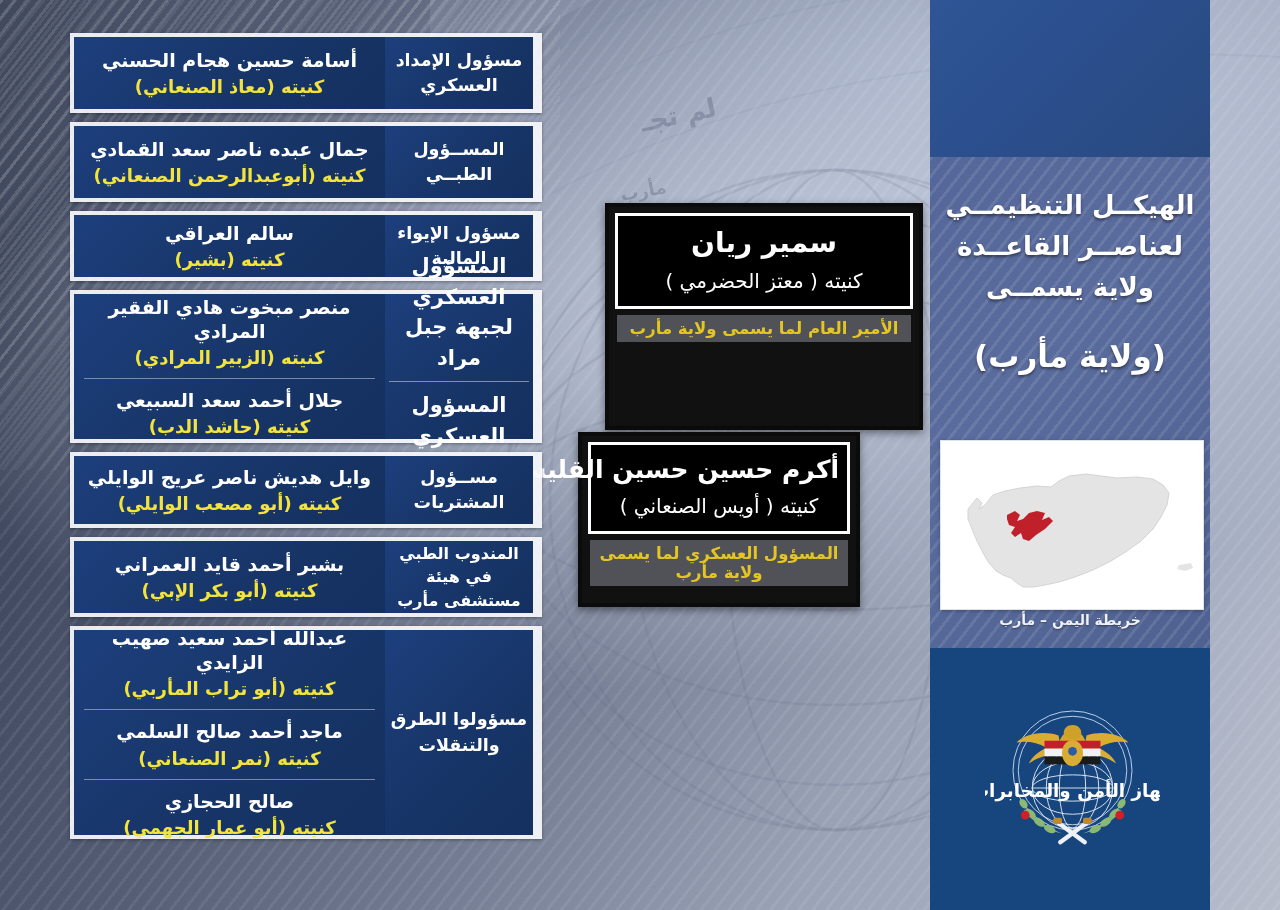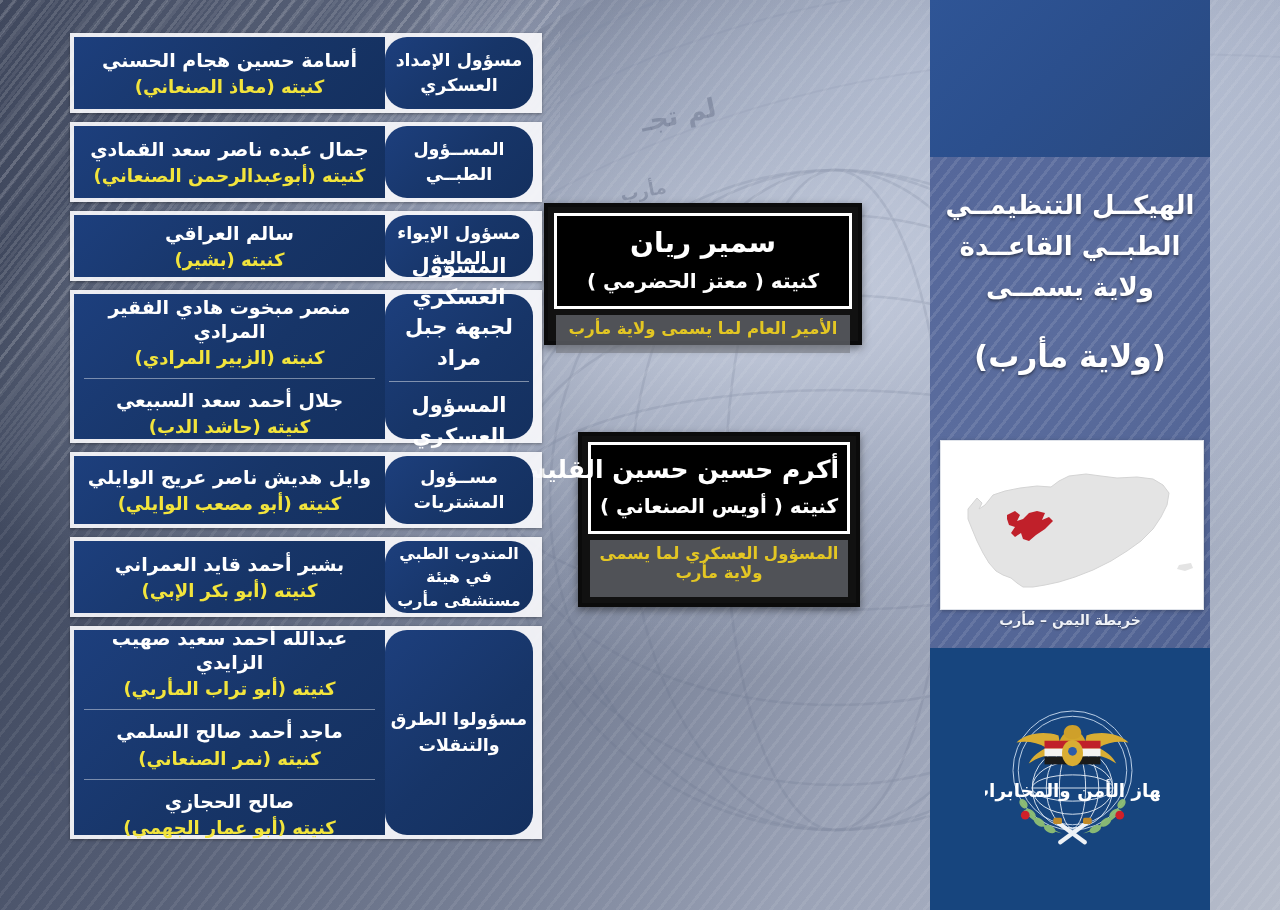--- a/index.html
+++ b/index.html
@@ -98,24 +98,24 @@
   .card .inner{
     margin:6px;background:#000000;border:3px solid #ffffff;
     padding:10px 8px 13px;text-align:center;
   }
   .card .nm{
     color:#ffffff;font-size:28px;font-weight:700;line-height:1.2;
     white-space:nowrap;
   }
   .card .nm.sm{font-size:25px;}
   .card .kn{
-    color:#ffffff;font-size:20px;font-weight:700;margin-top:9px;line-height:1.2;
+    color:#ffffff;font-size:20px;font-weight:400;margin-top:9px;line-height:1.2;
   }
   .card .role{
-    margin:4px 8px 2px;padding:4px 0 15px;
+    margin:4px 8px 2px;padding:4px 0 4px;
     color:#e3c623;font-size:16.5px;font-weight:700;text-align:center;
     background:rgba(120,122,130,.62);
   }
 
   
   #table{position:absolute;left:70px;top:33px;width:472px;}
   .row{
     display:flex;flex-direction:row;
     background:rgba(248,249,252,.92);
     padding:4px;margin-bottom:9px;
@@ -124,21 +124,20 @@
   }
   .cell{
     background:linear-gradient(135deg,#1d3f7d 0%,#173568 55%,#14305f 100%);
     box-sizing:border-box;display:flex;flex-direction:column;
     justify-content:center;
   }
   .cell.role{
     width:148px;margin-right:5px;text-align:center;
     color:#ffffff;font-size:17.5px;font-weight:700;line-height:1.45;
     padding:8px 4px;
-    border-radius:22px;
   }
   .cell.role .seg{padding:2px 0;}
   .cell.role .seg + .seg{
     border-top:1px solid rgba(255,255,255,.45);margin-top:6px;padding-top:8px;
   }
   .cell.names{
     flex:1;text-align:center;padding:9px 10px;
   }
   .person + .person{
     border-top:1px solid rgba(255,255,255,.42);margin-top:9px;padding-top:9px;
@@ -188,21 +187,21 @@
   <div class="bg-arabic-wm" style="left:1040px;top:165px;font-size:22px;transform:rotate(-8deg);">ل</div>
 
   <div class="rp-top"></div>
   <div class="rp-mid">
     <div class="rp-mid-stripes"></div>
   </div>
   <div class="rp-bottom"></div>
 
   <div class="headline">
     <span class="ln">الهيكــل التنظيمــي</span>
-    <span class="ln">الطبــي القاعــدة</span>
+    <span class="ln">لعناصــر القاعــدة</span>
     <span class="ln">ولاية يسمــى</span>
     <span class="ln big">(ولاية مأرب)</span>
   </div>
 
   <div class="mapbox">
     <svg viewBox="0 0 262 168" width="262" height="168">
       <rect x="0" y="0" width="262" height="168" fill="#ffffff"></rect>
       <path d="M27,68 L36,57 L41,62 L38,68 L44,64 L52,54 L64,50 L79,47 L96,45
                L110,46 L118,40 L128,35 L145,33 L160,35 L176,37 L196,36 L212,38
                L222,44 L228,52 L226,64 L220,76 L212,88 L200,100 L186,110 L170,120
@@ -266,21 +265,21 @@
     <g stroke="#eef2f6" stroke-width="5" stroke-linecap="round">
       <line x1="84" y1="152" x2="114" y2="174"></line>
       <line x1="116" y1="152" x2="86" y2="174"></line>
     </g>
     <g fill="#c08a2a">
       <rect x="78" y="146" width="10" height="7" rx="2"></rect>
       <rect x="112" y="146" width="10" height="7" rx="2"></rect>
     </g>
   </svg>
 
-  <div class="card" style="left:544px;top:203px;width:318px;height:142px;">
+  <div class="card" style="left:605px;top:203px;width:318px;height:227px;">
     <div class="inner">
       <div class="nm">سمير ريان</div>
       <div class="kn">كنيته  ( معتز الحضرمي )</div>
     </div>
     <div class="role">الأمير العام لما يسمى ولاية مأرب</div>
   </div>
 
   <div class="card" style="left:578px;top:432px;width:282px;height:175px;">
     <div class="inner">
       <div class="nm sm">أكرم حسين حسين القليسي</div>

